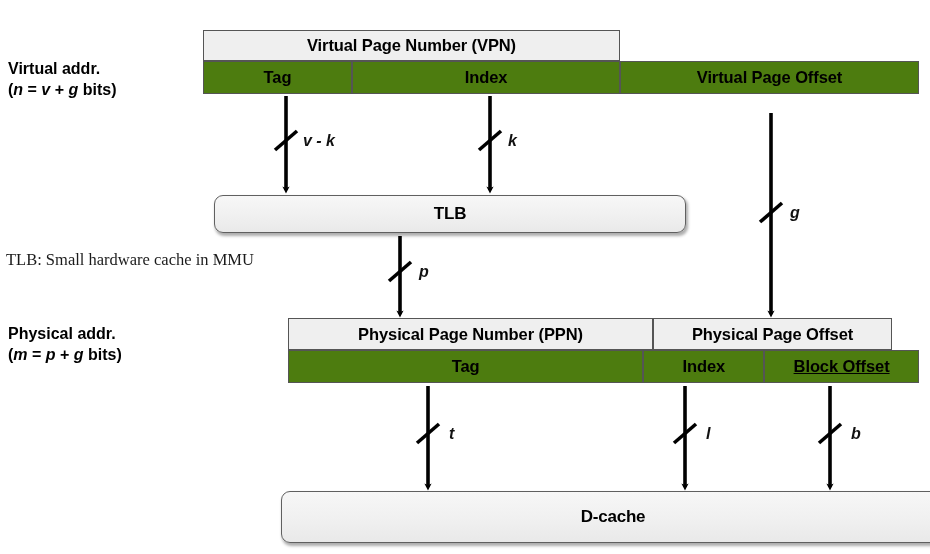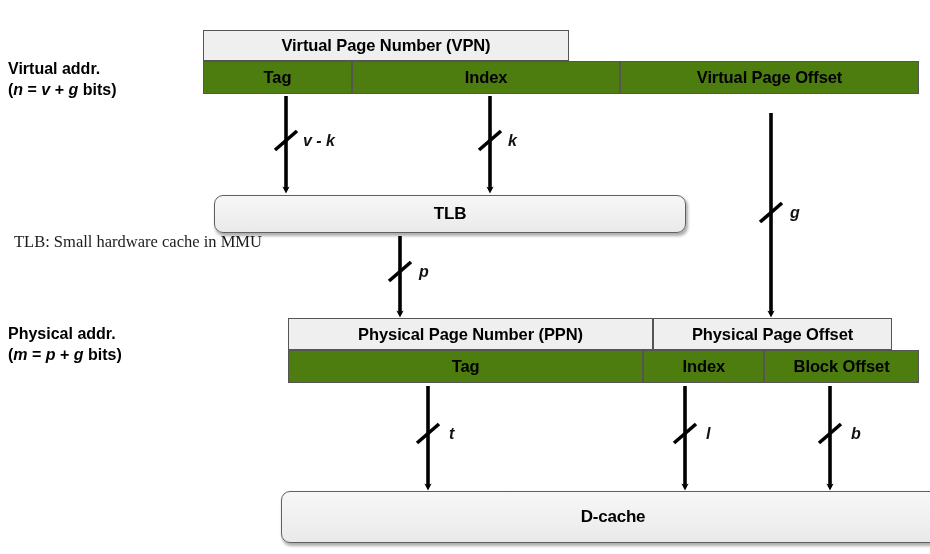--- a/index.html
+++ b/index.html
@@ -114,44 +114,44 @@
   </div>
 
   <div class="side-label" style="left:8px; top:323px;">
     <div>Physical addr.</div>
     <div><span>(</span><span class="ital">m</span><span> = </span><span class="ital">p</span><span> + </span><span class="ital">g</span><span> bits)</span></div>
   </div>
 
   <div class="addr-table" style="left:203px; top:30px; width:716px;">
 
     <div class="row" style="height:31px;">
-      <div class="cell shaded" style="width:366px;">Virtual Page Number (VPN)</div>
+      <div class="cell shaded" style="width:417px;">Virtual Page Number (VPN)</div>
       <div class="cell blank" style="width:299px;"></div>
     </div>
 
     <div class="row" style="height:33px;">
       <div class="cell" style="width:149px;">Tag</div>
       <div class="cell" style="width:268px;">Index</div>
       <div class="cell" style="width:299px;">Virtual Page Offset</div>
     </div>
   </div>
 
   <div class="unit-box" style="left:214px; top:195px; width:472px; height:38px;">TLB</div>
 
-  <div class="caption" style="left:6px; top:232px;margin-left:8px;">TLB: Small hardware cache in MMU</div>
+  <div class="caption" style="left:6px; top:250px;">TLB: Small hardware cache in MMU</div>
 
   <div class="addr-table" style="left:255px; top:318px; width:664px;padding-left:33px;">
     <div class="row" style="height:32px;">
       <div class="cell shaded" style="width:365px;">Physical Page Number (PPN)</div>
       <div class="cell shaded" style="width:239px;">Physical Page Offset</div>
     </div>
     <div class="row" style="height:33px;">
       <div class="cell" style="width:365px;">Tag</div>
       <div class="cell" style="width:124px;">Index</div>
-      <div class="cell" style="width:159px;">Block Offset</div>
+      <div class="cell" style="width:159px;text-decoration:underline;">Block Offset</div>
     </div>
   </div>
 
   <div class="unit-box" style="left:255px; top:491px; width:664px; height:52px;margin-left:26px;">D-cache</div>
 
   <svg class="arrow-layer" viewBox="0 0 930 554">
     <defs>
       <marker id="ah" markerWidth="9" markerHeight="9" refX="4.2" refY="4.2" orient="auto" markerUnits="userSpaceOnUse">
         <path d="M0.6,0.6 L7.8,4.2 L0.6,7.8 L2.4,4.2 Z" fill="#000"></path>
       </marker>

